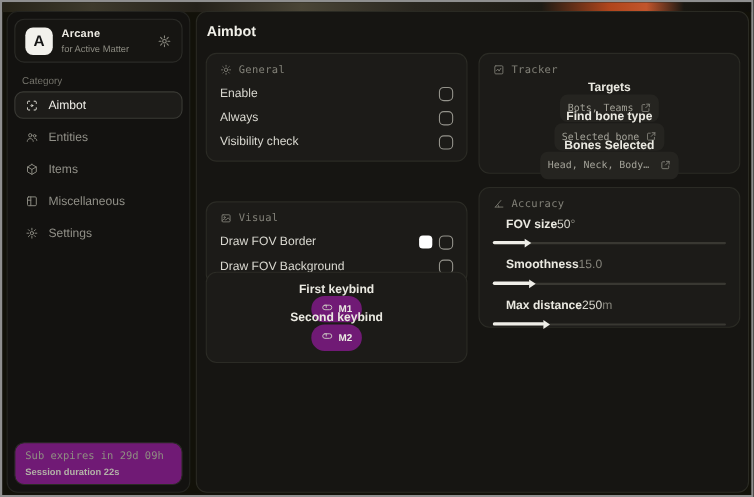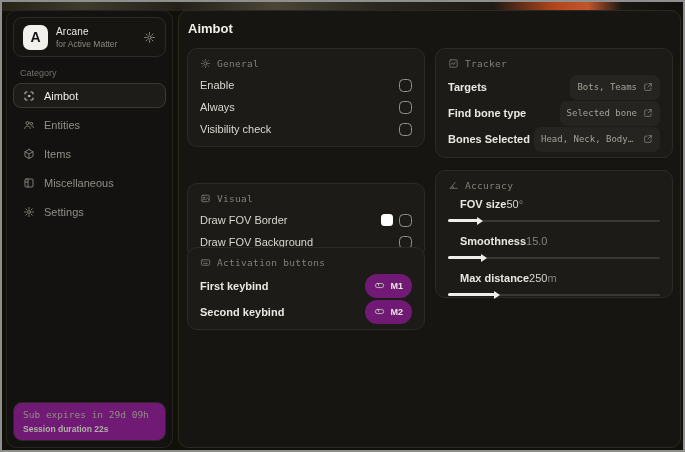--- a/index.html
+++ b/index.html
@@ -19,21 +19,21 @@
   }
   .brand-card{
     margin:6px; height:40px; display:flex; align-items:center; gap:8px;
     padding:0 9px; background:#161512; border:1px solid #2b2b27; border-radius:9px;
   }
   .logo{
     width:25px; height:25px; background:#f2f1ec; border-radius:7px;
     display:flex; align-items:center; justify-content:center;
     color:#141414; font-weight:bold; font-size:14px;
   }
-  .brand-name{ font-size:10px; font-weight:normal; color:#eceae3; letter-spacing:.2px; }
+  .brand-name{ font-size:10px; font-weight:bold; color:#eceae3; letter-spacing:.2px; }
   .brand-sub{ font-size:8.5px; color:#8b8a80; margin-top:2px; }
   .brand-gear{ margin-left:auto; color:#8b8a80; display:flex; }
   .cat-label{ margin:11px 13px 5px; font-size:9px; color:#73726a; }
   .nav{ display:flex; flex-direction:column; gap:4px; padding:0 6px; }
   .nav-item{
     display:flex; align-items:center; gap:9px; padding:5px 9px; height:25px;
     border-radius:8px; border:1px solid transparent; font-size:11px; color:#90released;
     color:#908f87; cursor:default;
   }
   .nav-item .nicon{ display:flex; color:#8a897f; }
@@ -61,21 +61,21 @@
   .card-tracker   { left:256px; top:37px;  width:238px; height:110px; }
   .card-accuracy  { left:256px; top:159px; width:238px; height:128px; }
   .card-h{
     display:flex; align-items:center; gap:6px; margin-bottom:5px;
     font-family:"DejaVu Sans Mono", monospace; font-size:9.5px; color:#828178; letter-spacing:.3px;
   }
   .card-h .cicon{ display:flex; color:#7d7c73; }
   .row{ display:flex; align-items:center; justify-content:space-between; height:22px; }
   .row .lbl{ font-size:11px; color:#d9d8d0; }
   .row .lbl.strong{ font-weight:bold; color:#eae9e1; }
-  .row-tall{ height:26px; }
+  .row-tall{ height:26px;flex-direction:column; }
   .checkbox{
     width:13px; height:13px; border:1.5px solid #94938b; border-radius:4.5px; background:transparent;
   }
   .ctrls{ display:flex; align-items:center; gap:6px; }
   .swatch{ width:12px; height:12px; border-radius:3.5px; }
   .keybadge{
     display:flex; align-items:center; gap:5px; background:#701a75;
     border-radius:999px; padding:3px 9px; color:#cfcec6;
   }
   .keybadge .ktext{ font-size:9px; font-weight:bold; color:#e9e8e1; }
@@ -228,29 +228,20 @@
           <span class="checkbox"></span>
         </span>
       </div>
       <div class="row">
         <span class="lbl">Draw FOV Background</span>
         <span class="checkbox"></span>
       </div>
     </section>
 
     <section class="card card-activation">
-      <header class="card-h">
-        <span class="cicon">
-          <svg width="11" height="11" viewBox="0 0 24 24">
-              <rect x="3" y="6" width="18" height="12" rx="2"></rect>
-              <path d="M7 10h.01M11 10h.01M15 10h.01M8 14h8"></path>
-            </svg>
-        </span>
-        <span>Activation buttons</span>
-      </header>
       <div class="row row-tall">
         <span class="lbl strong">First keybind</span>
         <span class="keybadge">
           <span>
             <svg width="11" height="11" viewBox="0 0 24 24">
                 <rect x="3" y="7.5" width="18" height="9" rx="4.5"></rect>
                 <path d="M10 7.5v4.5"></path>
               </svg>
           </span>
           <span class="ktext">M1</span>

